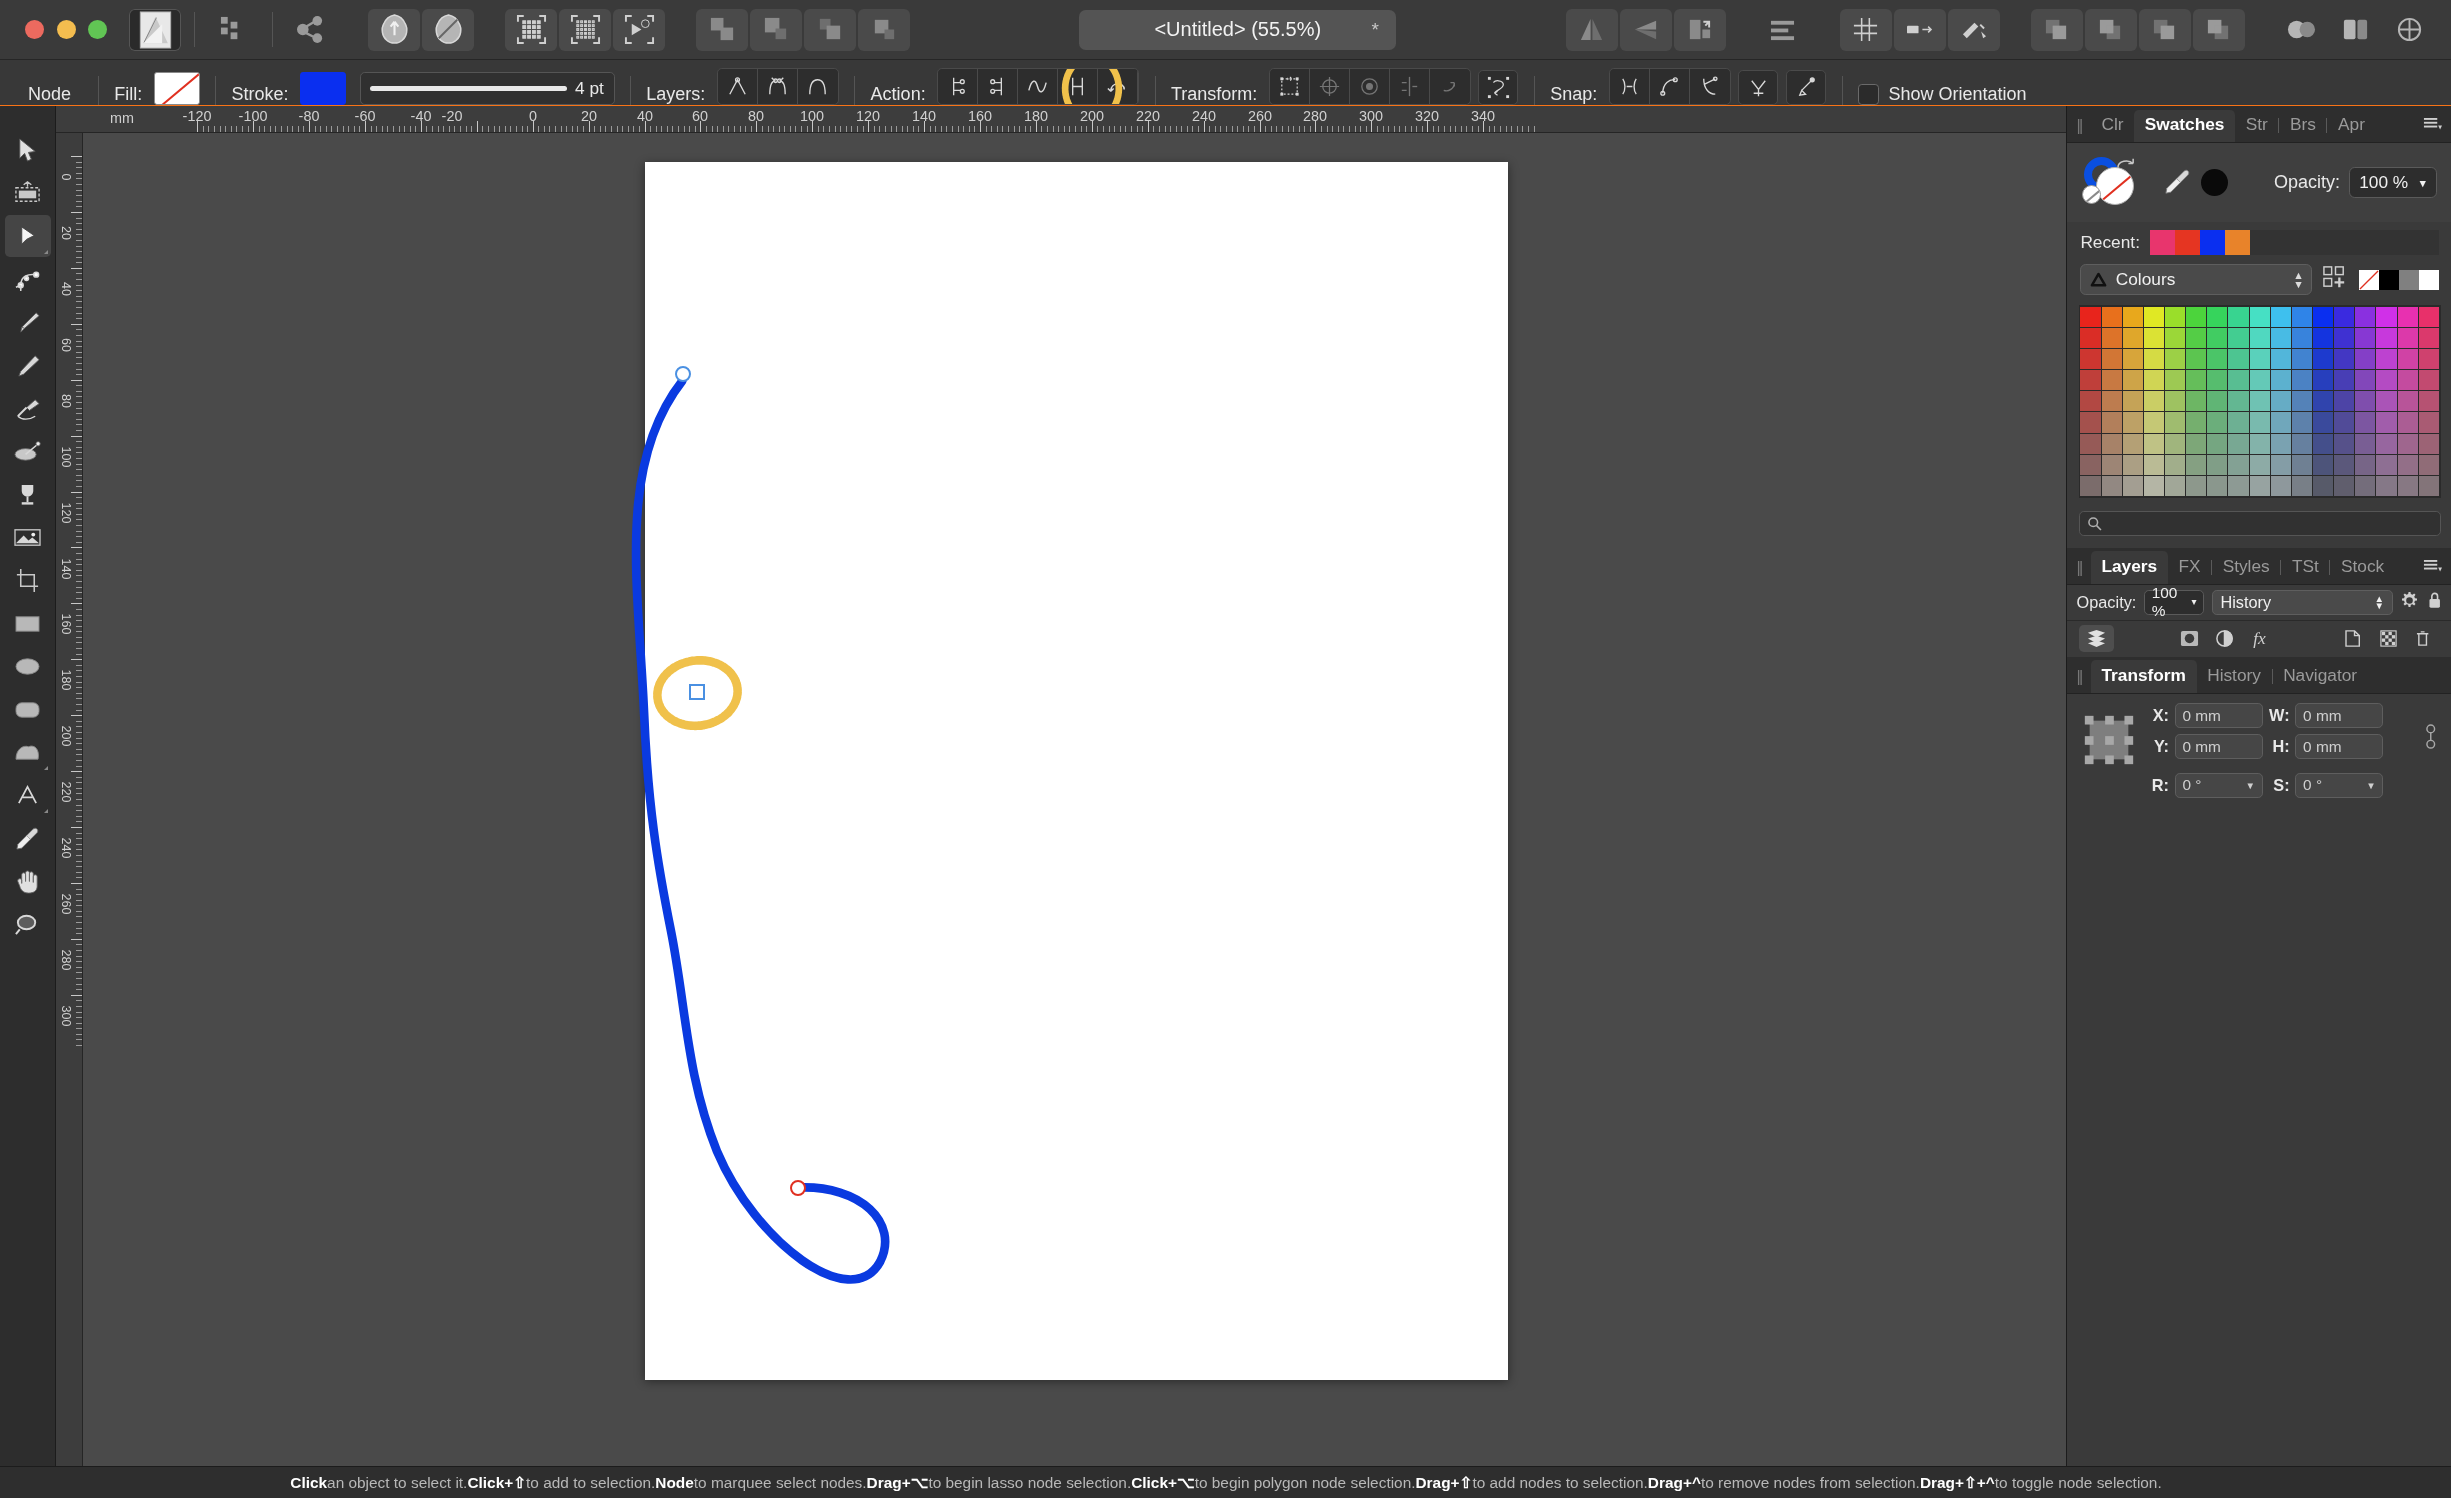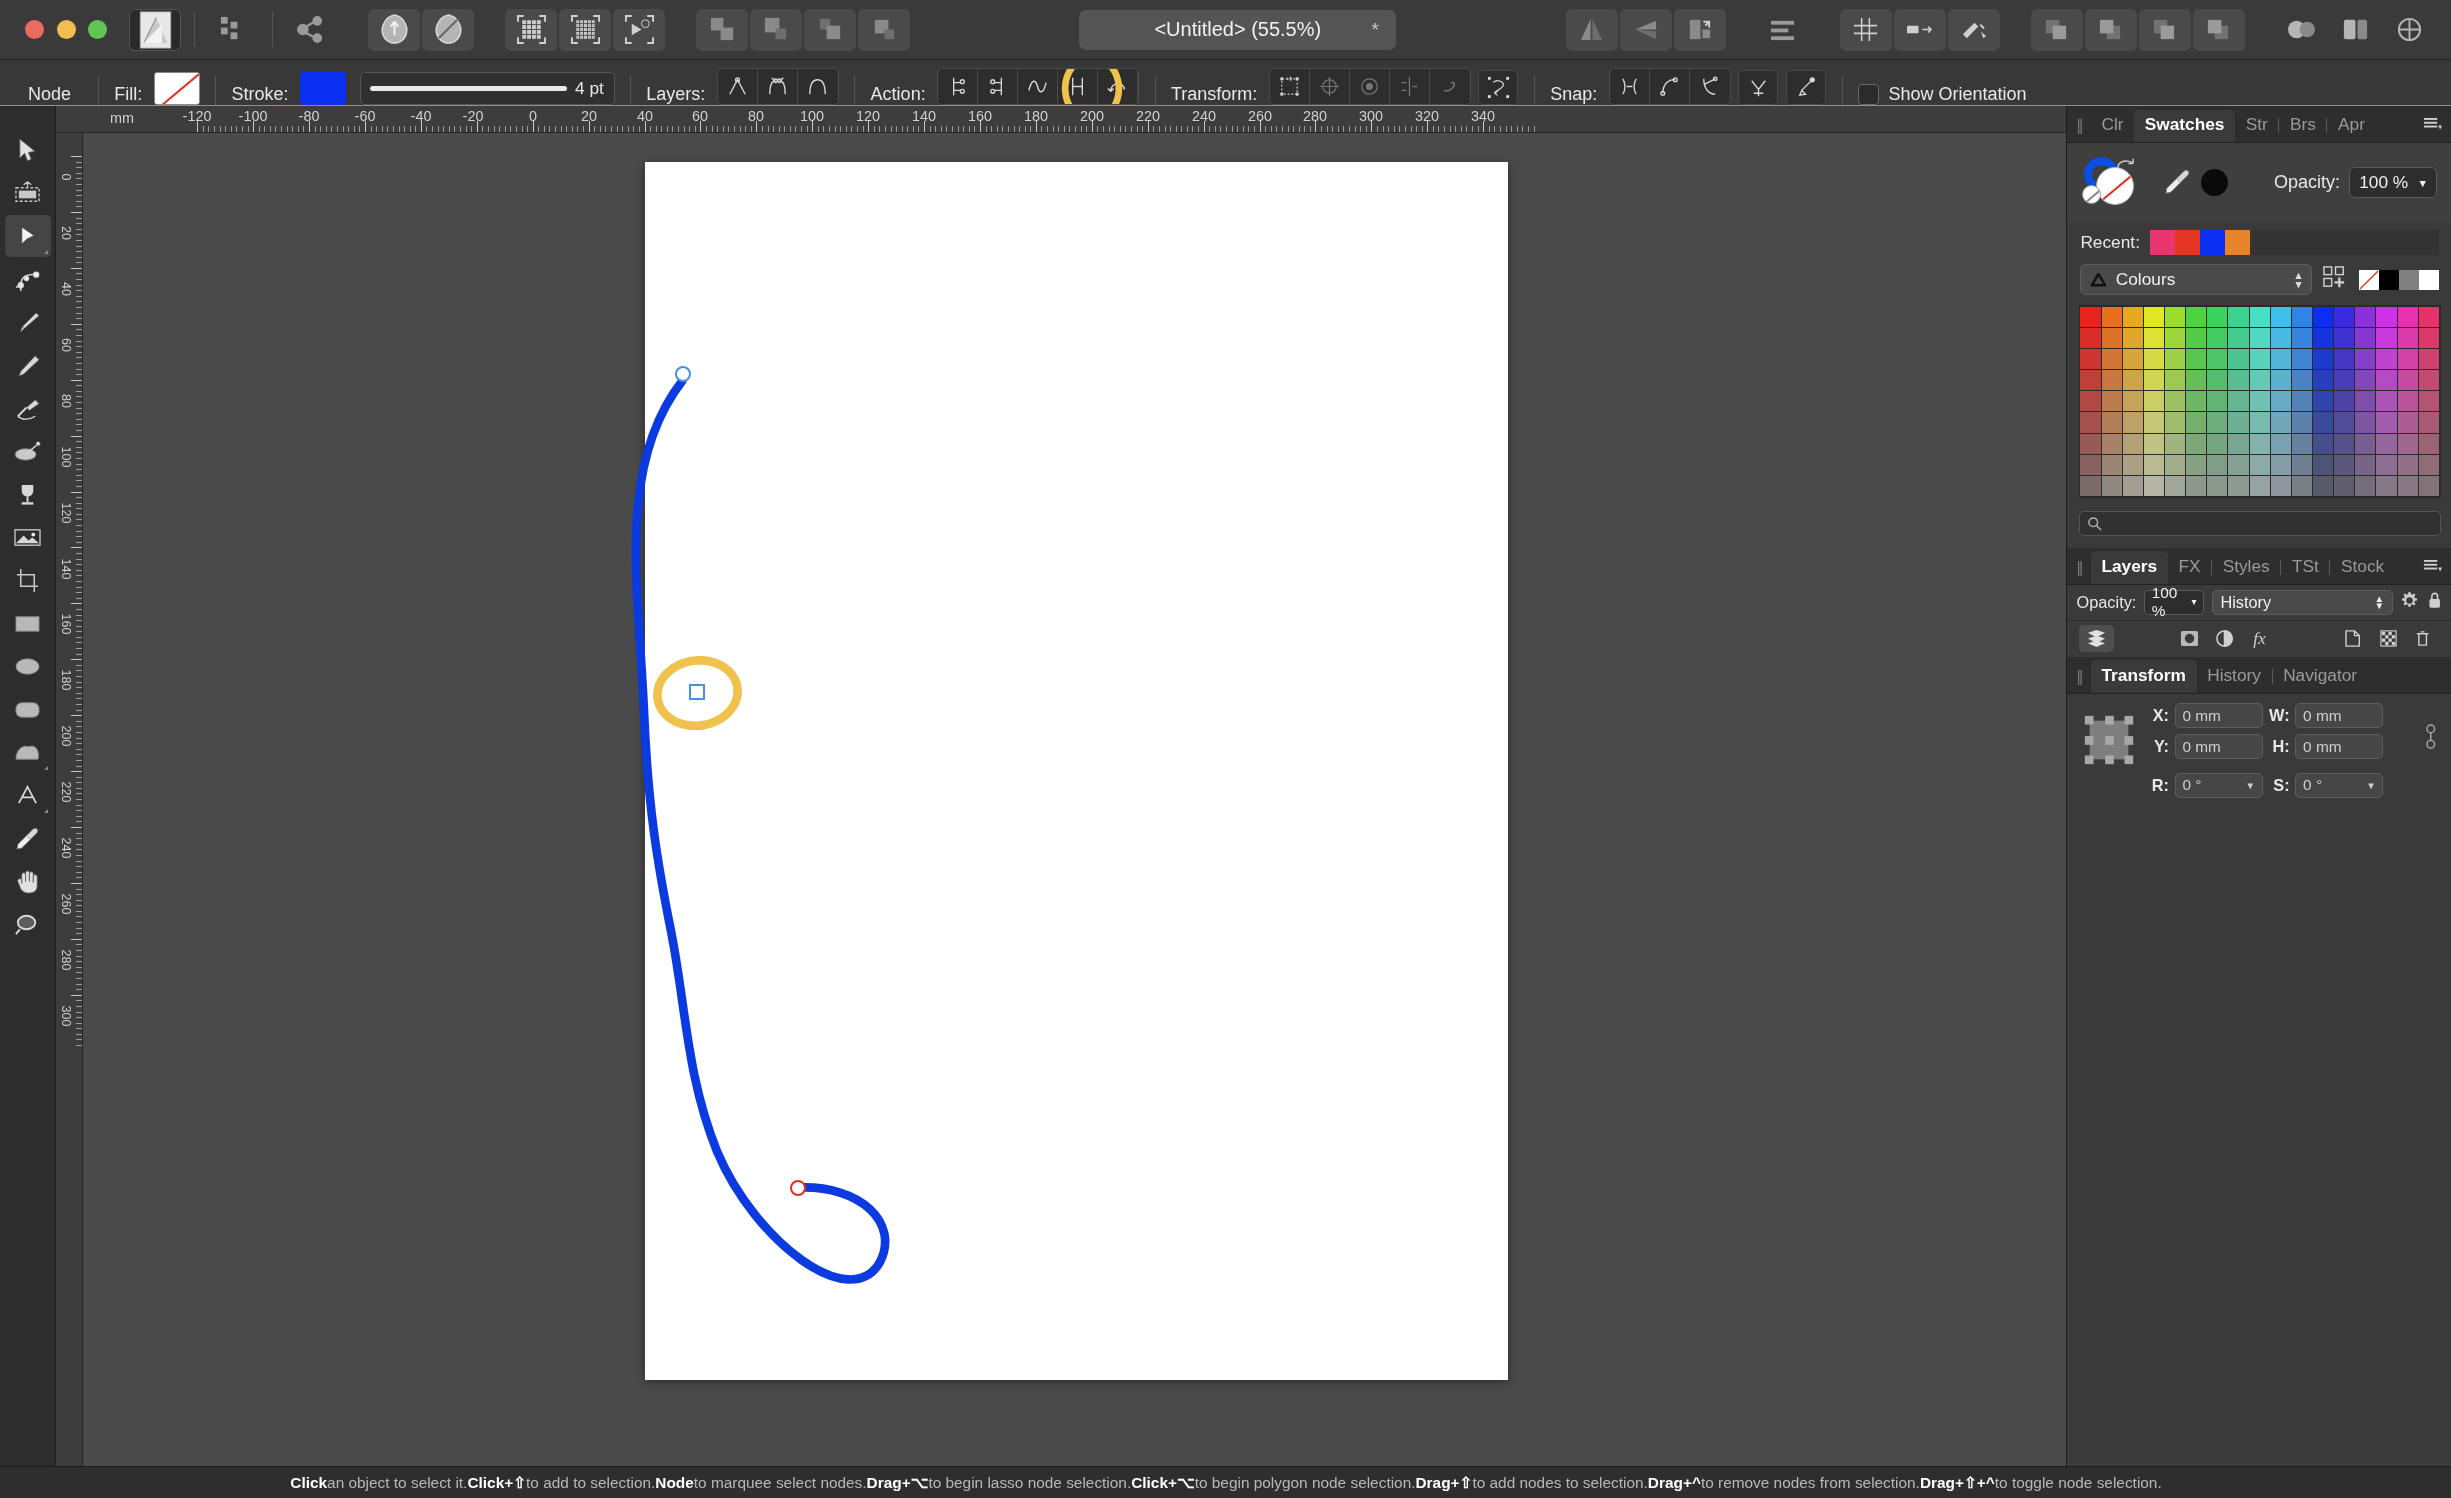--- a/index.html
+++ b/index.html
@@ -813,21 +813,21 @@
           <div class="rtick min" style="left: 370px;"></div>
           <div class="rtick min" style="left: 376px;"></div>
           <div class="rtick min" style="left: 382px;"></div>
           <div class="rtick min" style="left: 387px;"></div>
           <div class="rtick min" style="left: 393px;"></div>
           <div class="rtick min" style="left: 398px;"></div>
           <div class="rtick min" style="left: 404px;"></div>
           <div class="rtick min" style="left: 410px;"></div>
           <div class="rtick min" style="left: 415px;"></div>
           <div class="rtick maj" style="left: 421px;"></div>
-          <div class="rlab" style="left: 417px;">-20</div>
+          <div class="rlab" style="left: 396px;">-20</div>
           <div class="rtick min" style="left: 426px;"></div>
           <div class="rtick min" style="left: 432px;"></div>
           <div class="rtick min" style="left: 438px;"></div>
           <div class="rtick min" style="left: 443px;"></div>
           <div class="rtick min" style="left: 449px;"></div>
           <div class="rtick min" style="left: 454px;"></div>
           <div class="rtick min" style="left: 460px;"></div>
           <div class="rtick min" style="left: 466px;"></div>
           <div class="rtick min" style="left: 471px;"></div>
           <div class="rtick maj" style="left: 477px;"></div>

